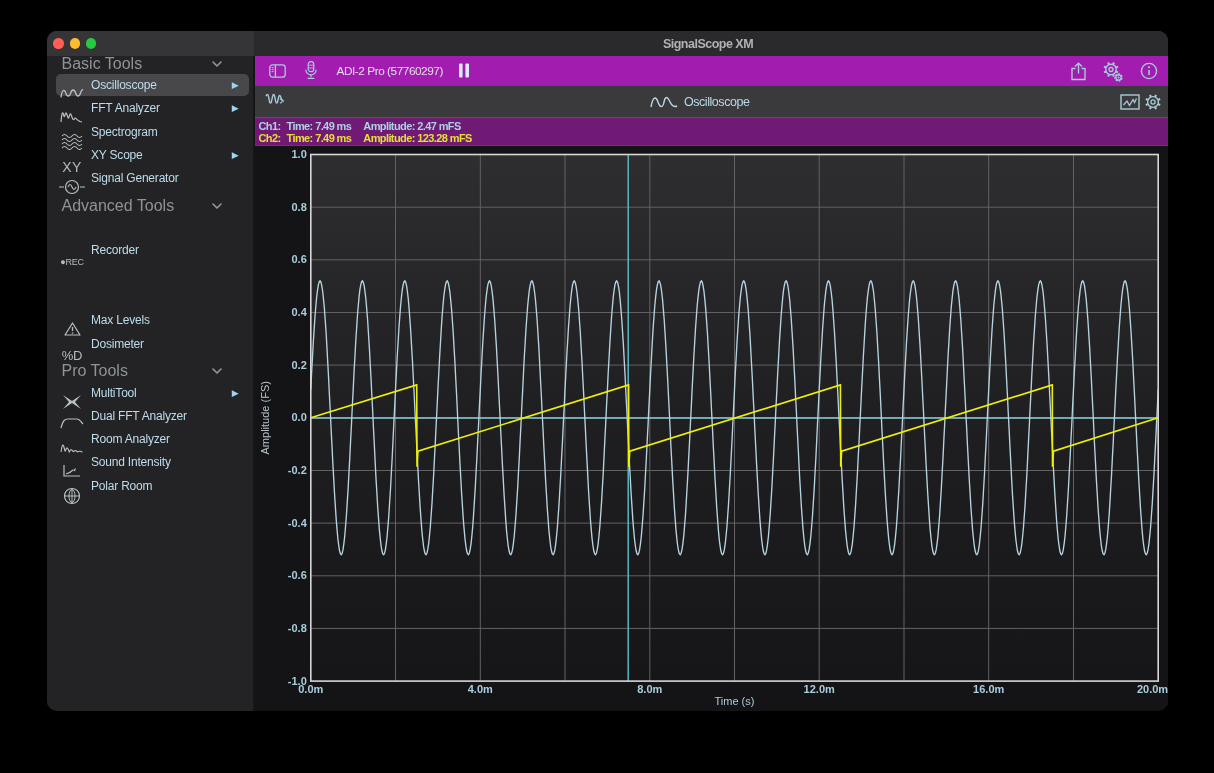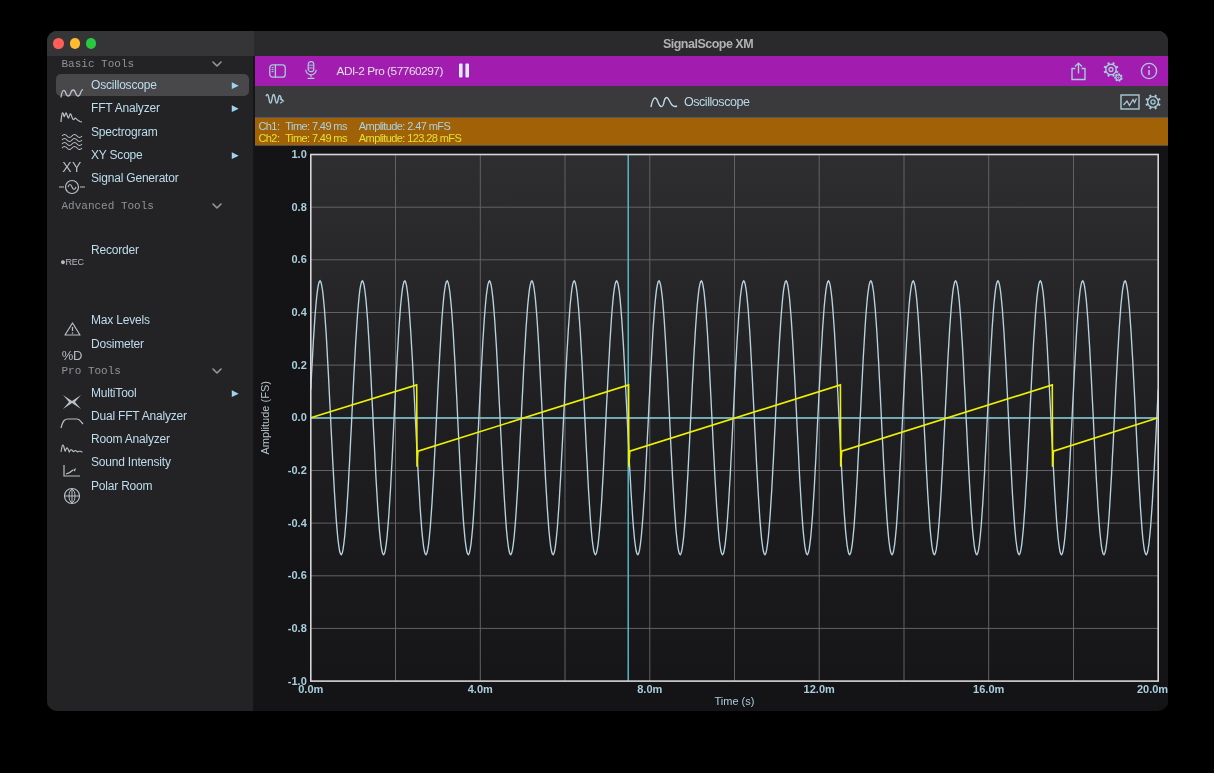--- a/index.html
+++ b/index.html
@@ -1,32 +1,32 @@
 <!DOCTYPE html>
 <html><head><meta charset="utf-8"><style>
 * { margin:0; padding:0; box-sizing:border-box; }
 html,body { width:1214px; height:773px; background:#000; font-family:"Liberation Sans", sans-serif; overflow:hidden; }
 #win { position:absolute; left:46.5px; top:31px; width:1121px; height:679.5px; border-radius:10px; background:#141416; overflow:hidden; box-shadow: inset 0 1px 0 #47474a, 0 18px 40px rgba(0,0,0,0.7); }
 #titlebar { position:absolute; left:0; top:0; width:100%; height:24.5px; background:#2a2a2c; }
 #titlebar .left { position:absolute; left:0; top:0; width:207px; height:100%; background:#353537; }
 #title { position:absolute; left:202px; right:0; top:0; height:100%; text-align:center; line-height:26px; font-size:12.5px; font-weight:bold; color:#b2b2b4; letter-spacing:-0.5px; }
 .tl { position:absolute; top:7.3px; width:10.5px; height:10.5px; border-radius:50%; }
 #sidebar { position:absolute; left:0; top:24.5px; bottom:0; width:207px; background:#232325; border-right:1.5px solid #161618; }
-.hdr { position:absolute; left:15px; right:21px; height:16px; font-size:11px; color:#8e9398; line-height:16px;font-family:Liberation Mono, monospace; }
+.hdr { position:absolute; left:15px; right:21px; height:16px; font-size:16px; color:#8e9398; line-height:16px; }
 .chev { position:absolute; right:8.5px; top:4px; }
 .row { position:absolute; left:9.5px; width:193px; height:22px; line-height:22px; color:#bddcec; font-size:12px; letter-spacing:-0.2px; }
 .row.sel { background:#48484b; border-radius:5px; }
 .ic { position:absolute; left:2.5px; width:27px; top:12px; height:22px; display:flex; align-items:flex-start; justify-content:center; color:#b9bfc4; }
 .ictxt { color:#b6bcc2; font-weight:normal; }
 .lb { position:absolute; left:35px; }
 .arr { position:absolute; right:10.5px; top:0; color:#9fd4f0; font-size:9px; }
 #main { position:absolute; left:208.5px; top:24.5px; right:0; bottom:0; }
 #row1 { position:absolute; left:0; top:0; width:100%; height:30px; background:#a21caf; }
 #row2 { position:absolute; left:0; top:30px; width:100%; height:32px; background:#3a3a3c; border-bottom:1px solid #58585a; }
-#readout { position:absolute; left:0; top:62px; width:100%; height:28px; background:#a16207; border-bottom:1px solid #4e4e50; font-size:11px; font-weight:normal; letter-spacing:-0.6px; }
+#readout { position:absolute; left:0; top:62px; width:100%; height:28px; background:#701a75; border-bottom:1px solid #4e4e50; font-size:11px; font-weight:bold; letter-spacing:-0.6px; }
 #readout .l1 { position:absolute; left:3.5px; top:2px; color:#a9d3e2; }
 #readout .l2 { position:absolute; left:3.5px; top:14.5px; color:#e4e034; }
 .sp1 { display:inline-block; width:12px; }
 .sp0 { display:inline-block; width:6px; }
 #adi { position:absolute; left:81.5px; top:0; height:30px; line-height:31px; color:#dfe2e4; font-size:11.8px; letter-spacing:-0.45px; }
 .tbic { position:absolute; }
 #oscmid { position:absolute; left:0; right:0; top:0; height:32px; text-align:center; }
 #oscmid span { color:#b9d8e8; font-size:12.5px; letter-spacing:-0.45px; }
 svg { display:block; }
 .plot { position:absolute; left:0; top:90.5px; }

